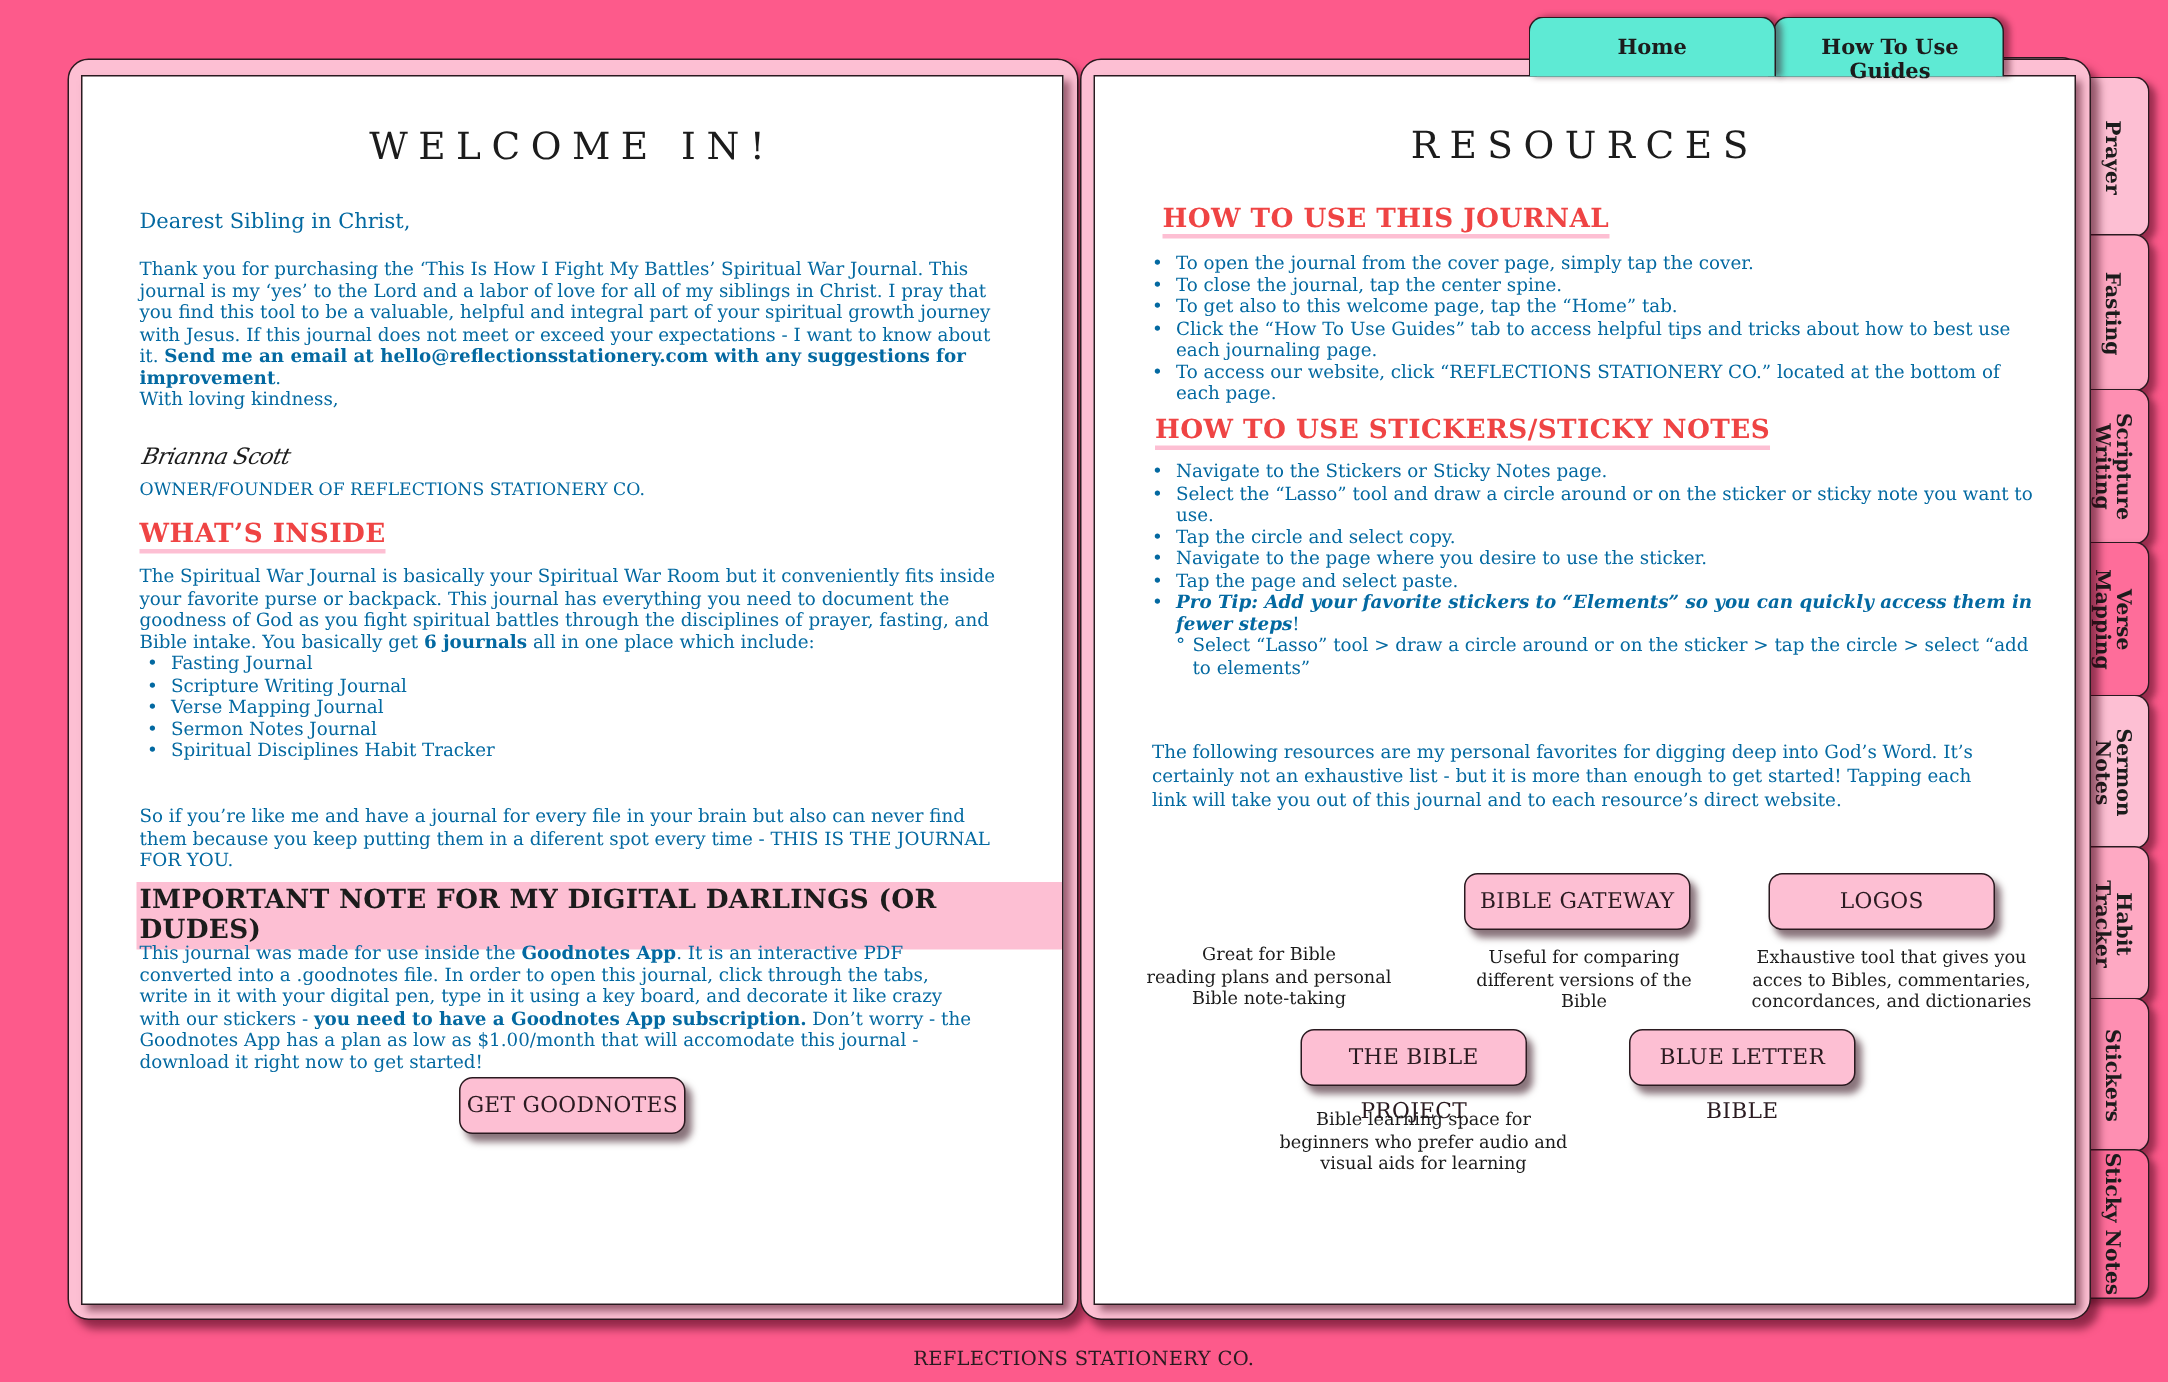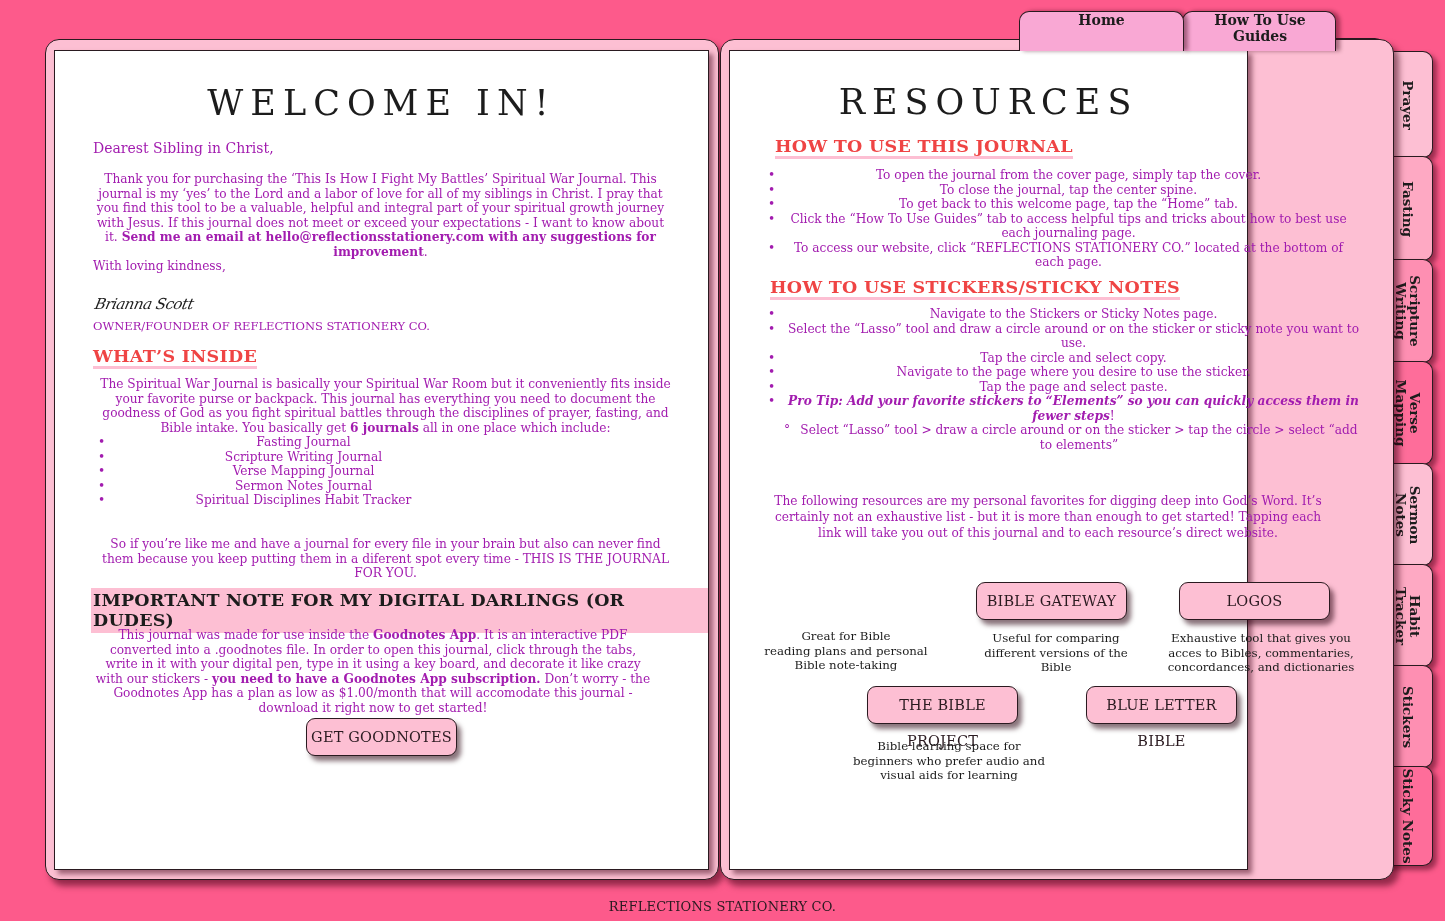--- a/index.html
+++ b/index.html
@@ -9,29 +9,29 @@
     font-family: "DejaVu Serif", "Liberation Serif", serif;
     color: #1c1c1c;
     position: relative;
   }
 
   
   .top-tab {
     position: absolute;
     top: 11px;
     height: 40px;
-    background: #f9a8d4;
+    background: #5eead4;
     border: 1.5px solid #2a1a20;
     border-bottom: none;
     border-radius: 10px 10px 0 0;
     font-family: "DejaVu Serif", serif;
     font-weight: bold;
     font-size: 14px;
     text-align: center;
-    padding-top: 0;
+    padding-top: 12px;
     cursor: pointer;
     box-shadow: 4px 0 4px rgba(60,0,20,0.45);
   }
   .tab-home { left: 1019px; width: 165px; z-index: 4; }
   .tab-guides { left: 1182px; width: 154px; z-index: 3; padding-left: 2px; }
   .tab-ghost {
     position: absolute; top: 38px; left: 1330px; width: 55px; height: 20px;
     background: #fdbfd3; border: 1.5px solid #2a1a20; border-bottom: none;
     border-radius: 0 10px 0 0; z-index: 1;
   }
@@ -47,40 +47,39 @@
   .frame-left { left: 45px; top: 39px; width: 674px; height: 841px; z-index: 2; }
   .frame-right { left: 720px; top: 39px; width: 674px; height: 841px; z-index: 2; }
 
   .page {
     position: absolute;
     background: #ffffff;
     border: 1.5px solid #2a1a20;
     box-shadow: 4px 4px 5px rgba(60,0,20,0.5);
   }
   .page-left { left: 8px; top: 10px; width: 655px; height: 820px; }
-  .page-right { left: 8px; top: 10px; width: 519px; height: 820px; padding-left: 36px; }
+  .page-right { left: 8px; top: 10px; width: 655px; height: 820px; padding-left: 36px; }
 
   .page-title {
     position: absolute;
     left: 0; right: 0;
     text-align: center;
     font-family: "DejaVu Serif", serif;
     font-weight: normal;
-    font-size: 35px;
+    font-size: 25px;
     letter-spacing: 7px;
     color: #1c1c1c;
   }
 
   .txt {
     position: absolute;
     font-family: "DejaVu Serif", serif;
     font-size: 12.2px;
     line-height: 14.5px;
-    color: #a21caf;
-    text-align: center;
+    color: #0369a1;
   }
   .txt b { font-weight: bold; }
 
   .section-heading {
     position: absolute;
     font-family: "DejaVu Serif", serif;
     font-size: 17.5px;
     color: #ef4444;
     letter-spacing: 0.3px;
     border-bottom: 3px solid #fdbfd3;
@@ -247,21 +246,21 @@
 </div>
 
 <div class="frame frame-right">
   <div class="page page-right">
     <h1 class="page-title" style="top:31px;">RESOURCES</h1>
 
     <h2 class="section-heading" style="left:45px;top:85px;">HOW TO USE THIS JOURNAL</h2>
     <ul class="txt bullets" style="left:33px;top:117px;width:590px;">
       <li>To open the journal from the cover page, simply tap the cover.</li>
       <li>To close the journal, tap the center spine.</li>
-      <li>To get back to this welcome page, tap the “Home” tab.</li>
+      <li>To get also to this welcome page, tap the “Home” tab.</li>
       <li>Click the “How To Use Guides” tab to access helpful tips and tricks about how to best use each journaling page.</li>
       <li>To access our website, click “REFLECTIONS STATIONERY CO.” located at the bottom of each page.</li>
     </ul>
 
     <h2 class="section-heading" style="left:40px;top:226px;">HOW TO USE STICKERS/STICKY NOTES</h2>
     <ul class="txt bullets" style="left:33px;top:256px;width:600px;">
       <li>Navigate to the Stickers or Sticky Notes page.</li>
       <li>Select the “Lasso” tool and draw a circle around or on the sticker or sticky note you want to use.</li>
       <li>Tap the circle and select copy.</li>
       <li>Navigate to the page where you desire to use the sticker.</li>

